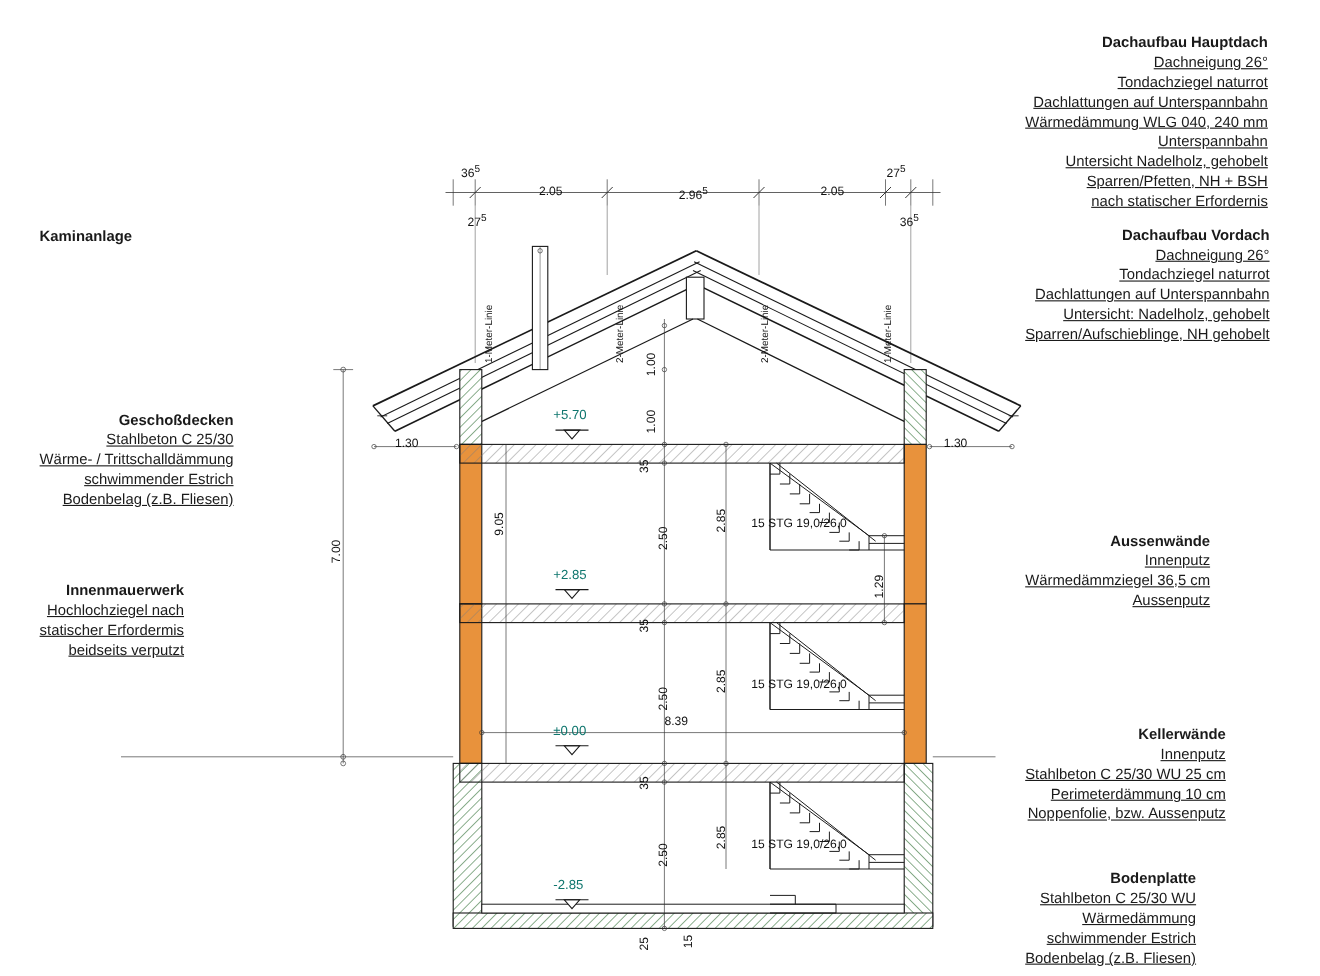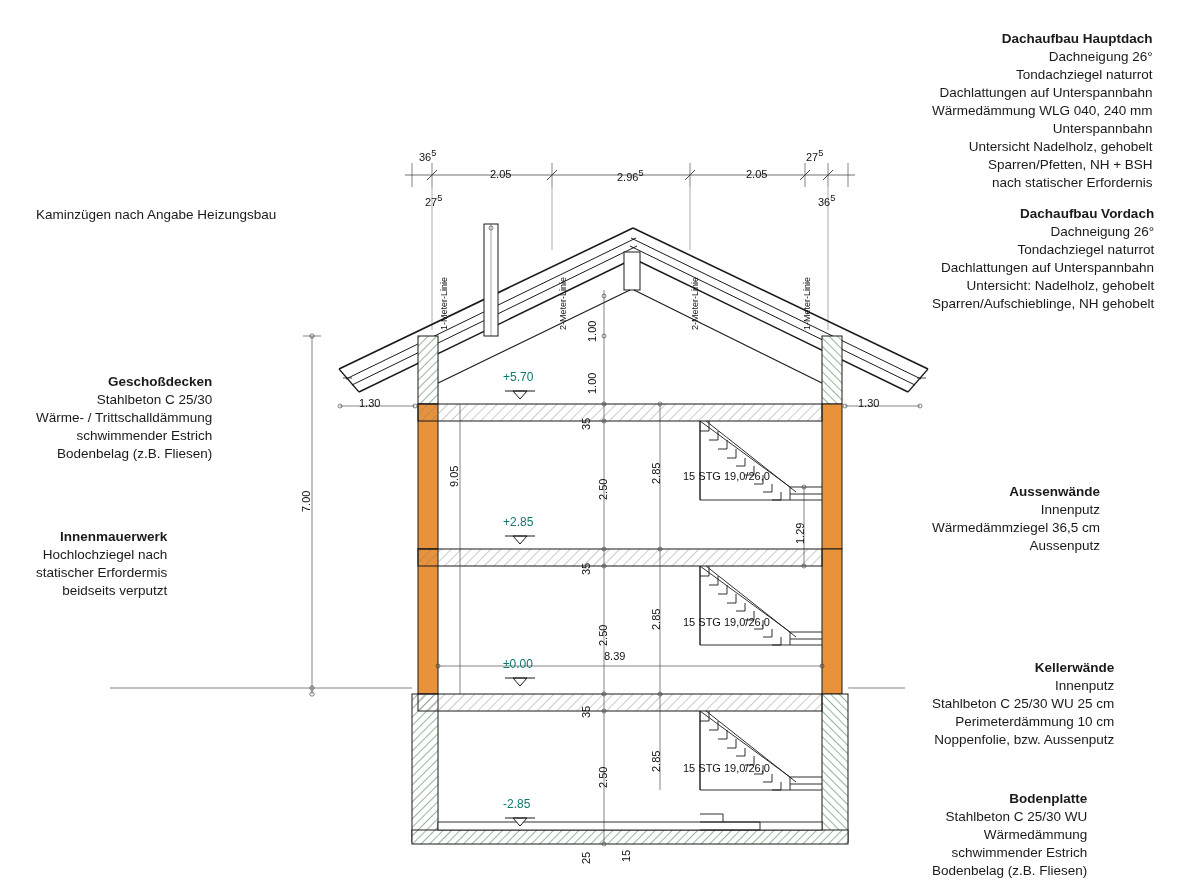--- a/index.html
+++ b/index.html
@@ -1,20 +1,20 @@
 <!DOCTYPE html>
 <html><head>
 <meta charset="utf-8">
 <style>
   html,body{margin:0;padding:0;background:#ffffff;}
   body{width:1200px;height:887px;position:relative;overflow:hidden;
        font-family:"Liberation Sans", sans-serif;color:#000;}
   .note{position:absolute;font-size:13.5px;line-height:18px;color:#1a1a1a;text-align:right;}
   .note b{font-weight:bold;display:block;}
-  .note div{white-space:nowrap;}
+  .note div{white-space:nowrap;text-decoration:underline;}
   .dimtext{position:absolute;font-size:11px;color:#111;}
   .dimtext.rot{transform-origin:left bottom;transform:rotate(-90deg);}
   .tinylbl{position:absolute;font-size:9px;color:#111;letter-spacing:0;}
   .tinylbl.rot{transform-origin:left bottom;transform:rotate(-90deg);white-space:nowrap;}
   svg{position:absolute;left:0;top:0;}
   .lvl{position:absolute;font-size:12px;color:#0f766e;}
 </style>
 </head>
 <body>
 
@@ -238,21 +238,21 @@
     <polygon points="513,536 527,536 520,544" fill="#ffffff"></polygon>
     <line x1="505" y1="536" x2="535" y2="536"></line>
     <polygon points="513,678 527,678 520,686" fill="#ffffff"></polygon>
     <line x1="505" y1="678" x2="535" y2="678"></line>
     <polygon points="513,818 527,818 520,826" fill="#ffffff"></polygon>
     <line x1="505" y1="818" x2="535" y2="818"></line>
   </g>
 </svg>
 
 <div class="note" style="left:36px;top:206px">
-  <div>Kaminzügen nach Angabe Heizungsbau</div>
+  <b>Kaminanlage</b>
 </div>
 
 <div class="note" style="left:36px;top:373px">
   <b>Geschoßdecken</b>
   <div>Stahlbeton C 25/30</div>
   <div>Wärme- / Trittschalldämmung</div>
   <div>schwimmender Estrich</div>
   <div>Bodenbelag (z.B. Fliesen)</div>
 </div>
 

